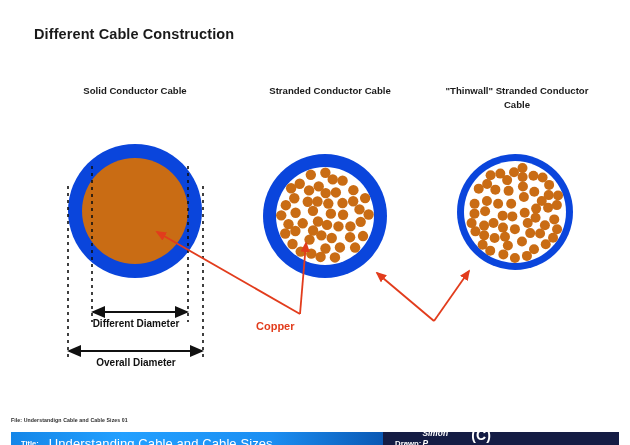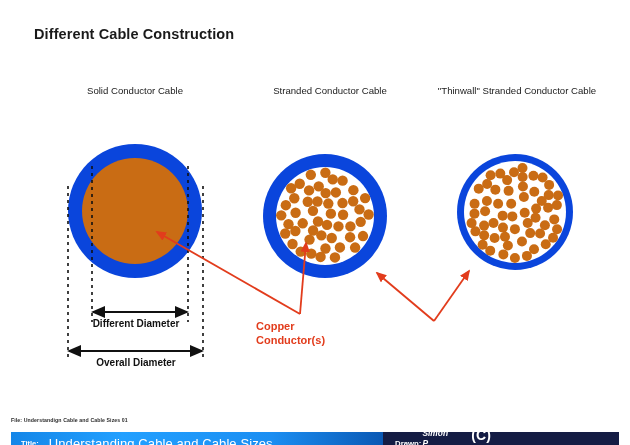--- a/index.html
+++ b/index.html
@@ -27,21 +27,21 @@
     top: 10px;
     font-size: 14.5px;
     font-weight: bold;
     color: #1a1a1a;
     letter-spacing: 0.1px;
   }
   .cable-heading {
     position: absolute;
     text-align: center;
     font-size: 9.6px;
-    font-weight: normal;
+    font-weight: bold;
     color: #1a1a1a;
     line-height: 14px;
   }
   #heading-solid { left: 55px; top: 68px; width: 160px; }
   #heading-stranded { left: 250px; top: 68px; width: 160px; }
   #heading-thinwall { left: 437px; top: 68px; width: 160px; }
 
   .dim-label {
     position: absolute;
     text-align: center;
@@ -308,21 +308,20 @@
       <line x1="434" y1="305" x2="377" y2="257" stroke="#e23c1c" stroke-width="1.8" marker-end="url(#arrow-red)"></line>
       <line x1="434" y1="305" x2="469" y2="255" stroke="#e23c1c" stroke-width="1.8" marker-end="url(#arrow-red)"></line>
     </g>
   </svg>
 
   <div class="dim-label" id="label-conductor-diameter">Different Diameter</div>
   <div class="dim-label" id="label-overall-diameter">Overall Diameter</div>
 
   <div class="red-label" id="label-copper-conductors">
     <div>Copper</div>
-    <div>Conductor(s)</div>
   </div>
 
 
   <div id="file-caption">File: Understandign Cable and Cable Sizes 01</div>
 
   <div id="footer-bar">
     <div id="footer-left">
       <span id="footer-title-key">Title:</span>
       <span id="footer-title-value">Understanding Cable and Cable Sizes</span>
     </div>

